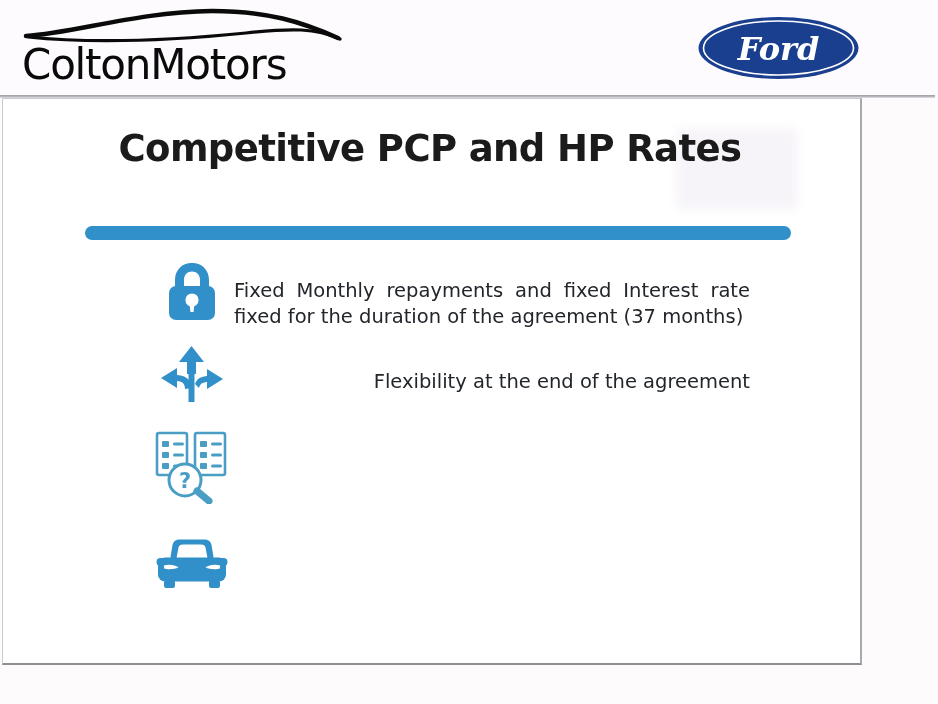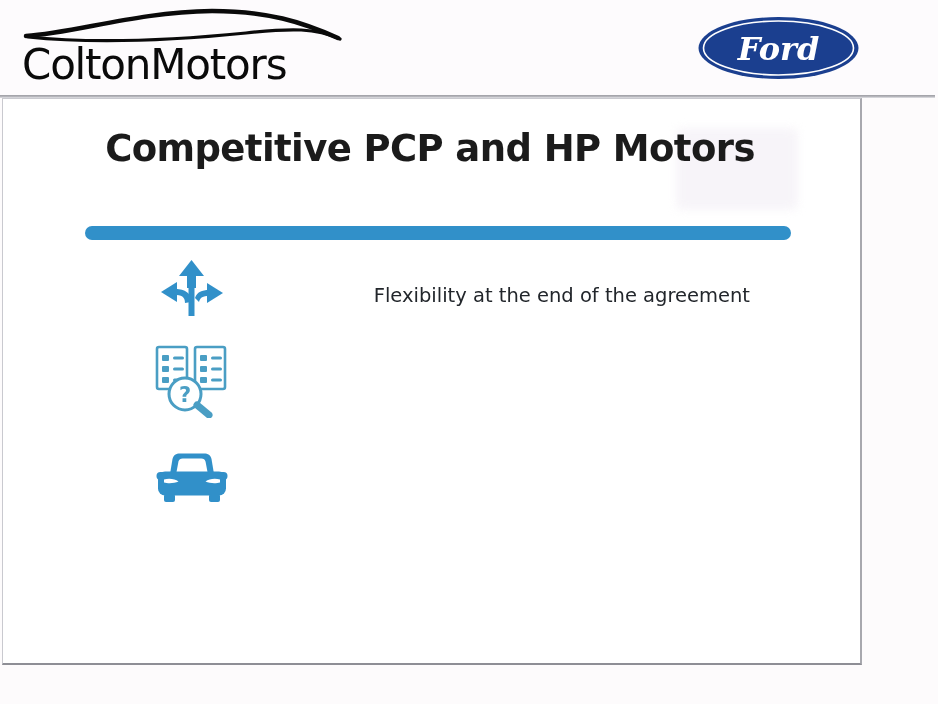--- a/index.html
+++ b/index.html
@@ -200,26 +200,39 @@
       <text x="81.5" y="44" text-anchor="middle" font-family="'DejaVu Serif', serif" font-style="italic" font-weight="700" font-size="32" fill="#ffffff">Ford</text>
     </svg>
 
     <div class="header-rule"></div>
   </div>
 
   <div class="card"></div>
 
   <div class="watermark"></div>
 
-  <div class="card-title">Competitive PCP and HP Motors</div>
+  <div class="card-title">Competitive PCP and HP Rates</div>
 
   <div class="accent-bar"></div>
 
   <div class="bullets">
 
+    <div class="bullet" id="bullet-0">
+      <div class="bullet-icon">
+        <svg width="58" height="62" viewBox="0 0 58 62">
+          <path d="M29 3 C 18.5 3, 12 10.5, 12 20 L 12 28 L 21 28 L 21 20
+                   C 21 15, 24.4 11.6, 29 11.6 C 33.6 11.6, 37 15, 37 20
+                   L 37 28 L 46 28 L 46 20 C 46 10.5, 39.5 3, 29 3 Z" fill="#3190c9"></path>
+          <rect x="6" y="26" width="46" height="34" rx="7" fill="#3190c9"></rect>
+          <circle cx="29" cy="40" r="6.6" fill="#ffffff"></circle>
+          <path d="M26.4 41.5 L31.6 41.5 L30.6 52 L27.4 52 Z" fill="#ffffff"></path>
+        </svg>
+      </div>
+      <div class="bullet-text">Fixed Monthly repayments and fixed Interest rate fixed for the duration of the agreement (37 months)</div>
+    </div>
 
     <div class="bullet" id="bullet-1">
       <div class="bullet-icon">
         <svg width="66" height="62" viewBox="0 0 66 62">
 
           <path d="M29.5 26 L35.5 26 L35.5 58 L29.5 58 Z" fill="#3190c9"></path>
 
           <path d="M32.5 2 L45 18 L37 18 L37 30 L28 30 L28 18 L20 18 Z" fill="#3190c9"></path>
 
           <path d="M32 44 C 32 33, 24 31, 15 31 L 15 37 C 22.5 37, 26 38.6, 26 45 Z" fill="#3190c9"></path>

